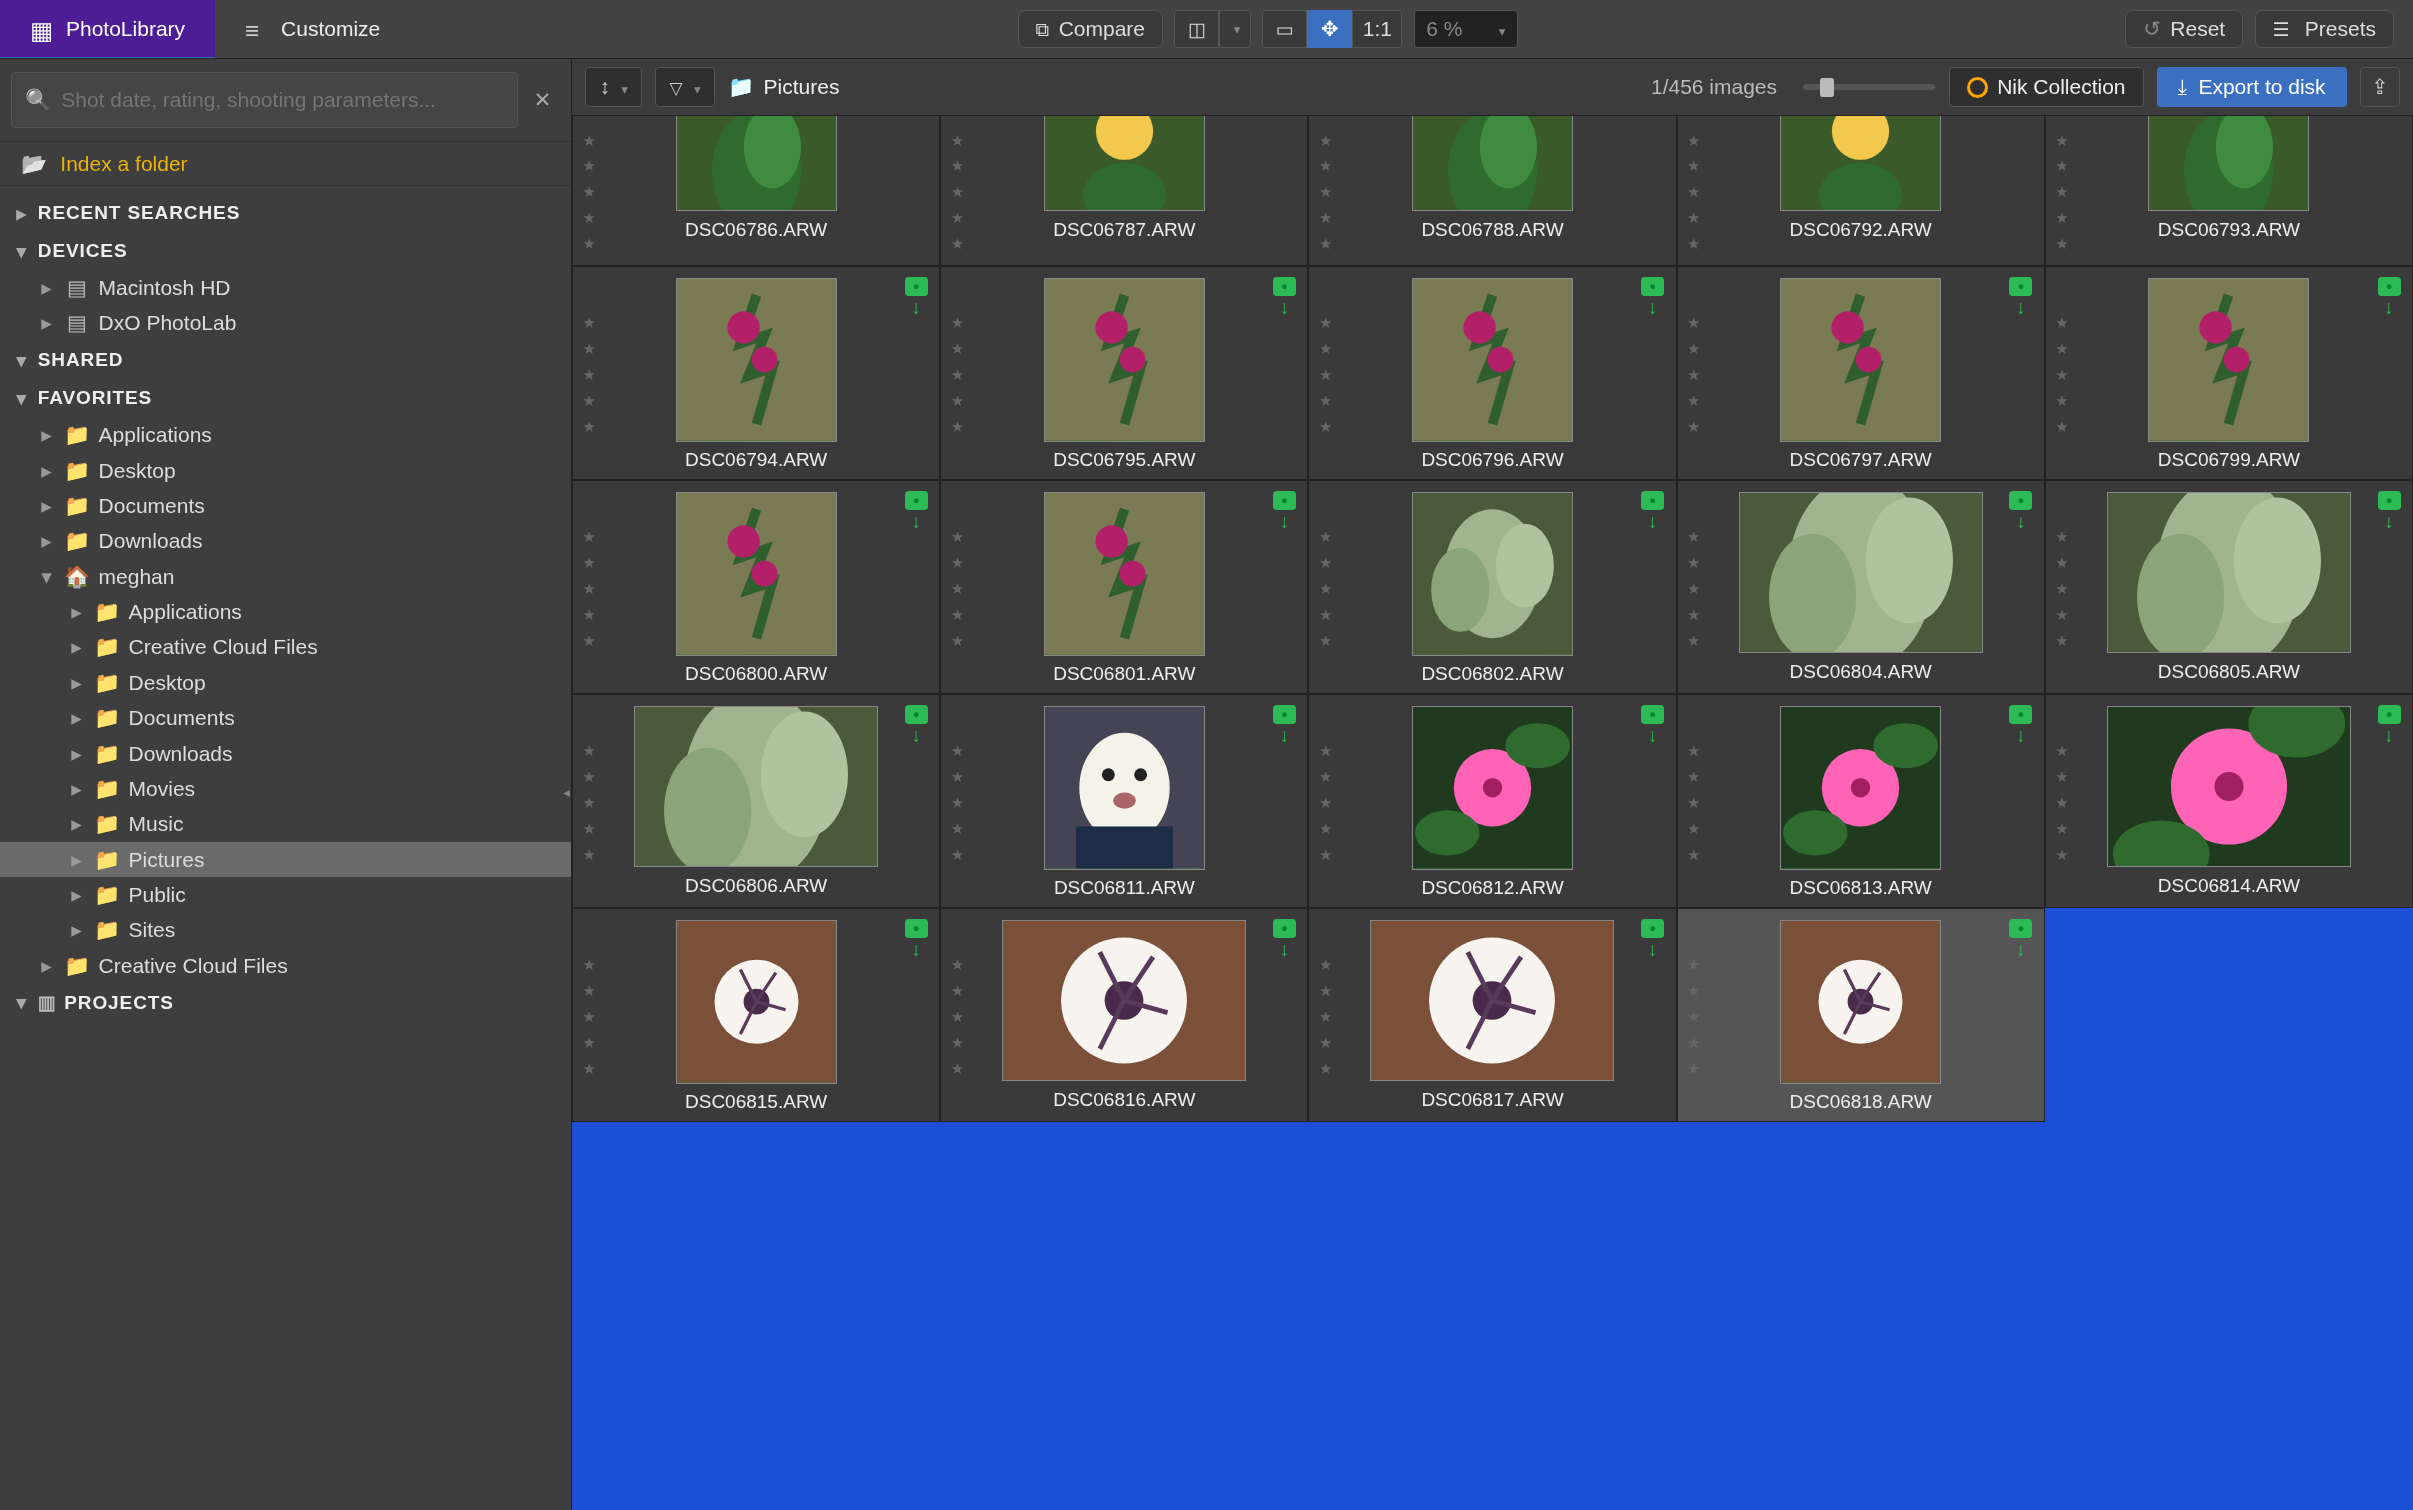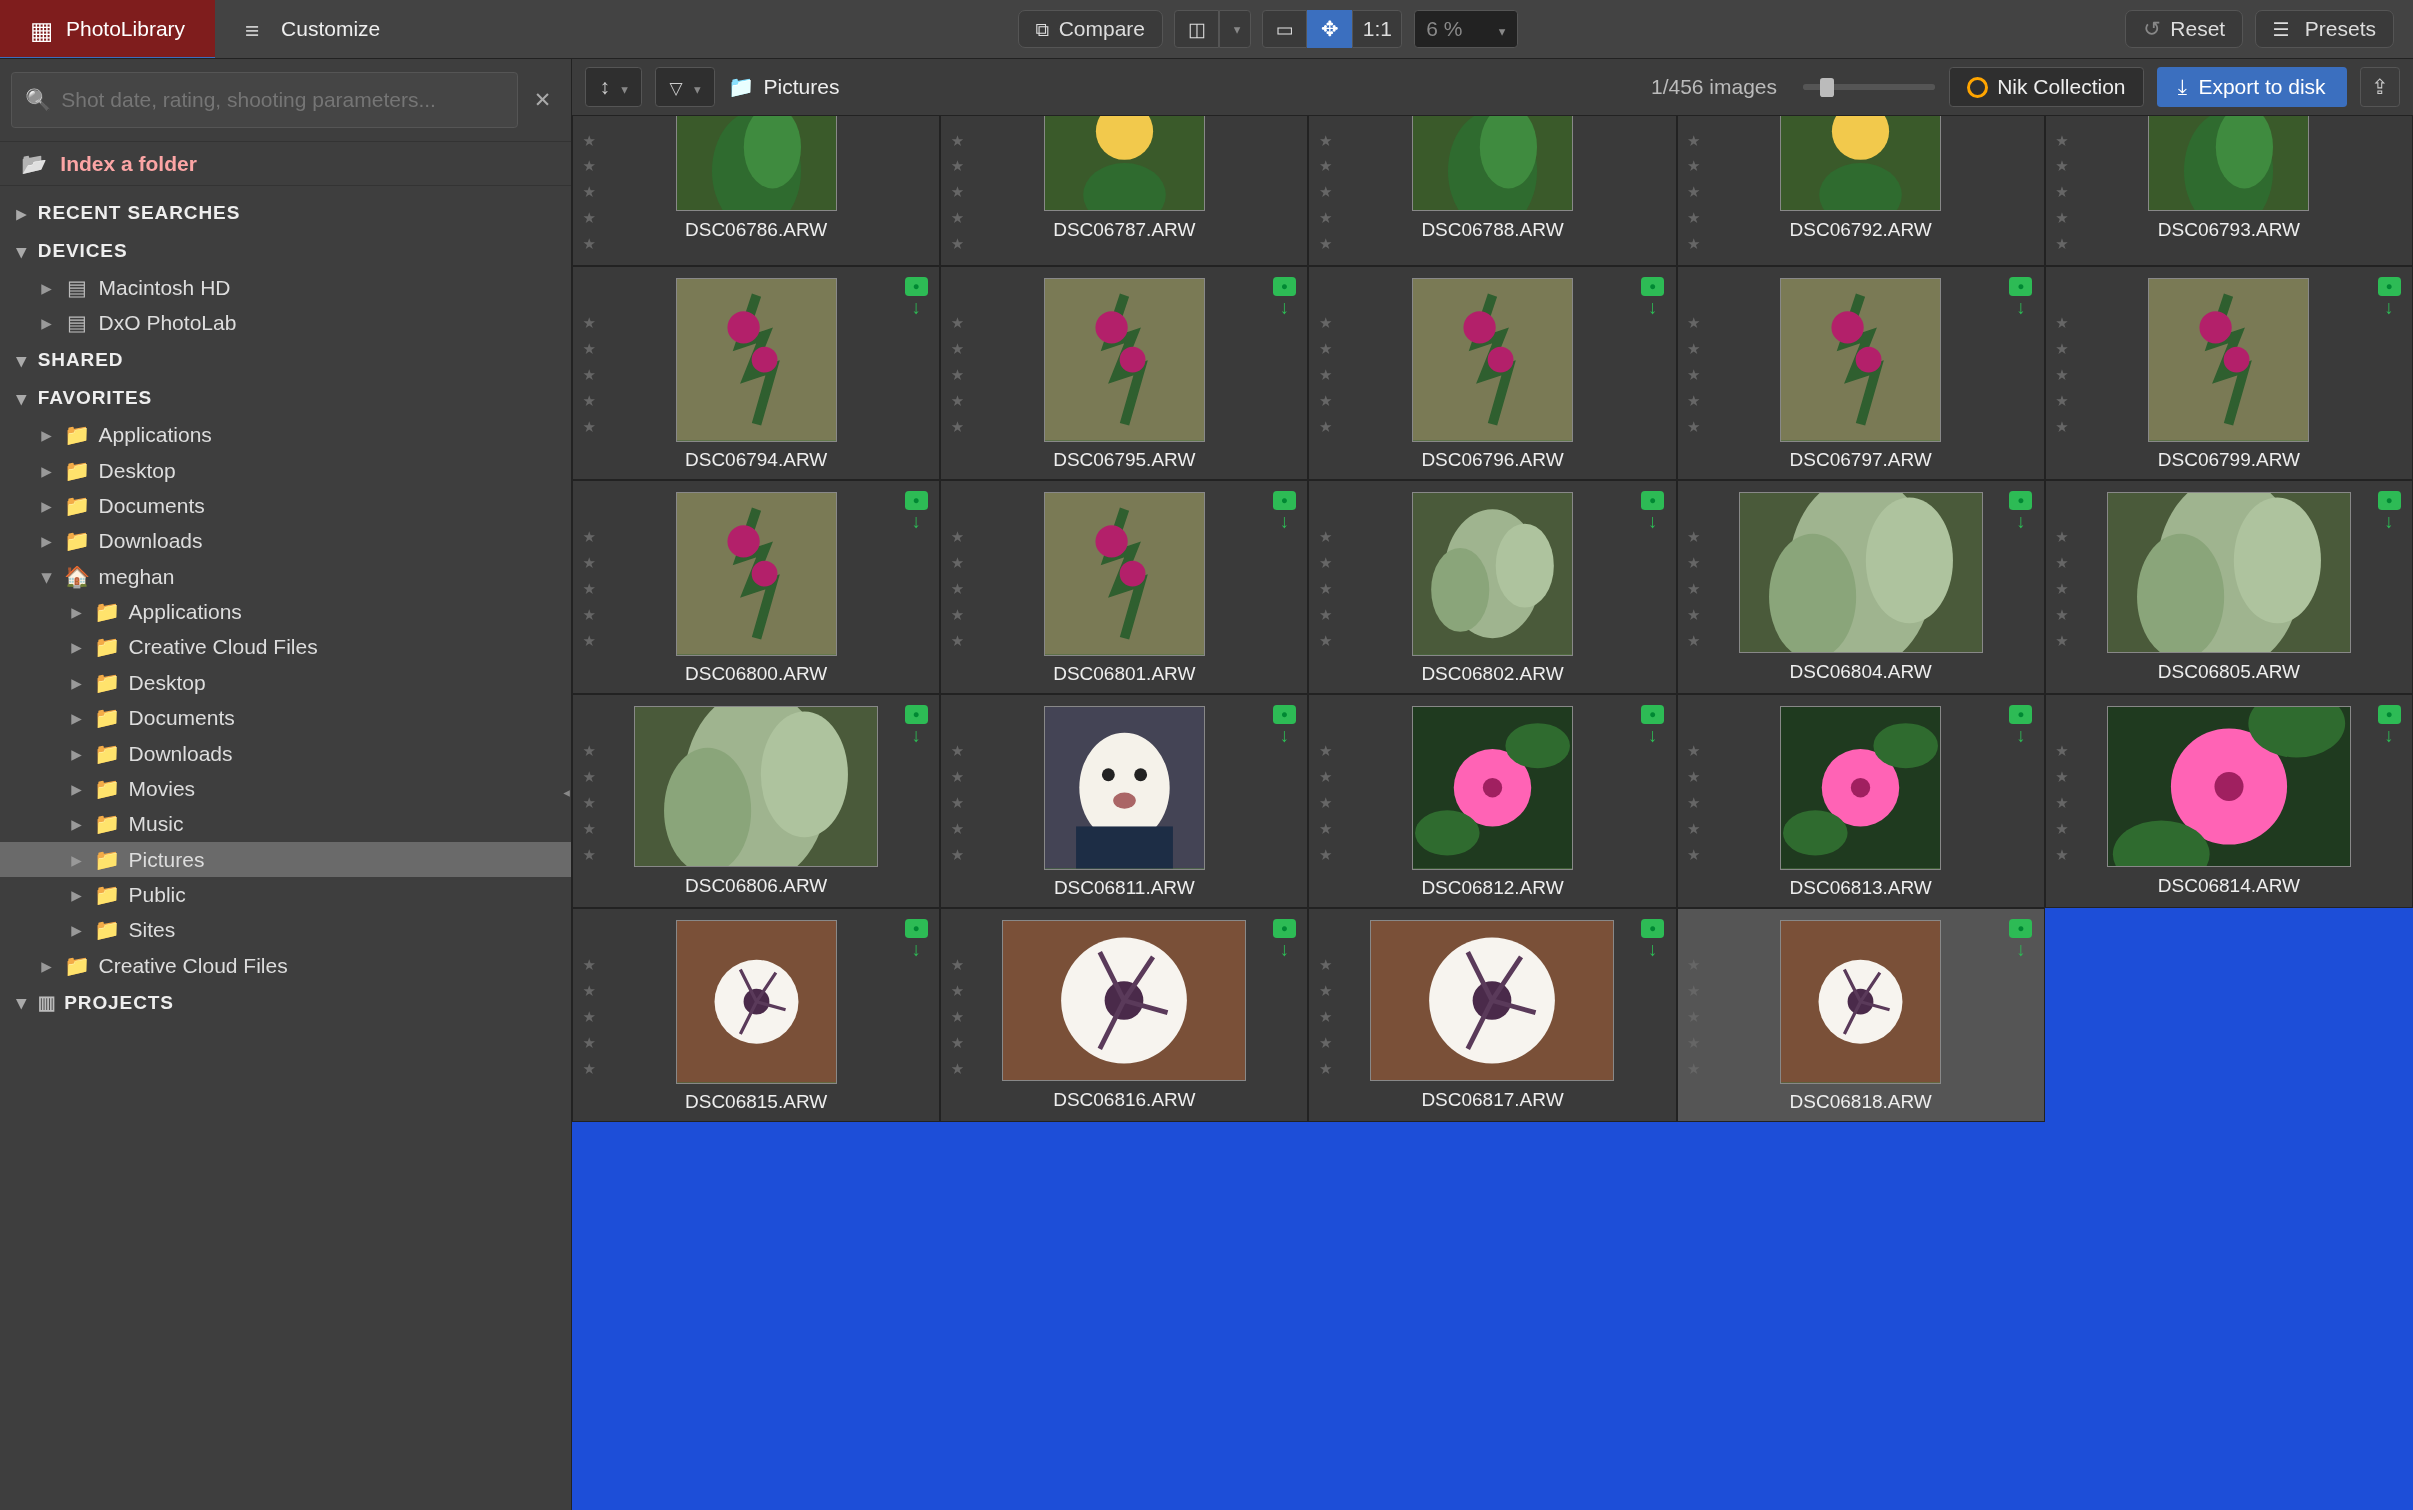--- a/index.html
+++ b/index.html
@@ -19,21 +19,21 @@
     height: 59px;
     background: #434343;
     border-bottom: 0.9px solid #222;
   }
   .top-left { display:flex; height:100%; }
   .top-tab {
     display:flex; align-items:center; gap:11.4px;
     padding: 0 30px; height:100%; cursor:pointer;
     color:#eee;
   }
-  .top-tab.active { background:#7f1d1d; color:#fff; border-bottom:1.9px solid #3b6fbf;}
+  .top-tab.active { background:#4c1d95; color:#fff; border-bottom:1.9px solid #3b6fbf;}
   .top-tab .icon { width:24.6px; height:24.6px; display:inline-block; }
   .icon-grid::before { content:"▦"; font-size:24.6px; color:#fff;}
   .icon-sliders::before { content:"≡"; font-size:24.6px; color:#ccc; letter-spacing:-1.9px;}
   .top-center { flex:1; display:flex; justify-content:center; align-items:center; gap:11.4px;}
   .btn { background:#3a3a3a; border:0.9px solid #555; color:#ddd; height:38px; display:flex; align-items:center; padding:0 17px; border-radius:7px; cursor:pointer; gap:9.5px;}
   .btn.small { padding:0 9.5px;}
   .btn.icononly { width:45px; justify-content:center; padding:0;}
   .btn.active { background:#3b6fbf; border-color:#3b6fbf; color:#fff;}
   .zoom-group { display:flex; align-items:center; gap:0;}
   .zoom-group .btn { border-radius:0;}
@@ -72,21 +72,21 @@
   .leftpanel{
     position:absolute; top:59px; left:0; bottom:0; width:572px;
     background:#3e3e3e; border-right:0.9px solid #222;
     overflow-y:auto;
   }
   .search-row{ display:flex; align-items:center; padding:13.2px 11.4px; gap:7.6px; border-bottom:0.9px solid #333;}
   .search-box{ flex:1; background:#454545; border:0.9px solid #555; border-radius:3.8px; height:56px; display:flex; align-items:center; padding:0 13.2px; color:#888; gap:9.5px;}
   .search-box::before{content:"🔍"; filter:grayscale(1);}
   .search-box input{ background:transparent;border:none;outline:none;color:#ddd; flex:1; font-size:21px;}
   .clear-x{ width:34px; text-align:center; color:#aaa; cursor:pointer;}
-  .index-row{ display:flex; align-items:center; gap:13.2px; padding:9.5px 21px; color:#fca5a5; border-bottom:0.9px solid #333;font-weight:bold;}
+  .index-row{ display:flex; align-items:center; gap:13.2px; padding:9.5px 21px; color:#eab308; border-bottom:0.9px solid #333;}
   .index-row .ficon::before{content:"📂"; filter:grayscale(1);}
   .tree{ padding:7.6px 0;}
   .tree-header{ display:flex; align-items:center; gap:7.6px; padding:7.6px 13.2px; font-weight:600; color:#eee; letter-spacing:0.9px; font-size:19px;}
   .tree-header .tw{ width:17px; text-align:center; color:#aaa;}
   .tree-item{ display:flex; align-items:center; gap:9.5px; padding:5.7px 13.2px; color:#ddd; cursor:pointer;}
   .tree-item.selected{ background:#6a6a6a;}
   .tree-item .tw{ width:17px;text-align:center;color:#999;}
   .tree-item .ficon{ width:24.6px;text-align:center; color:#6fa8ff;}
   .ficon.folder::before{content:"📁"; }
   .ficon.disk::before{content:"▤"; color:#bbb;}

